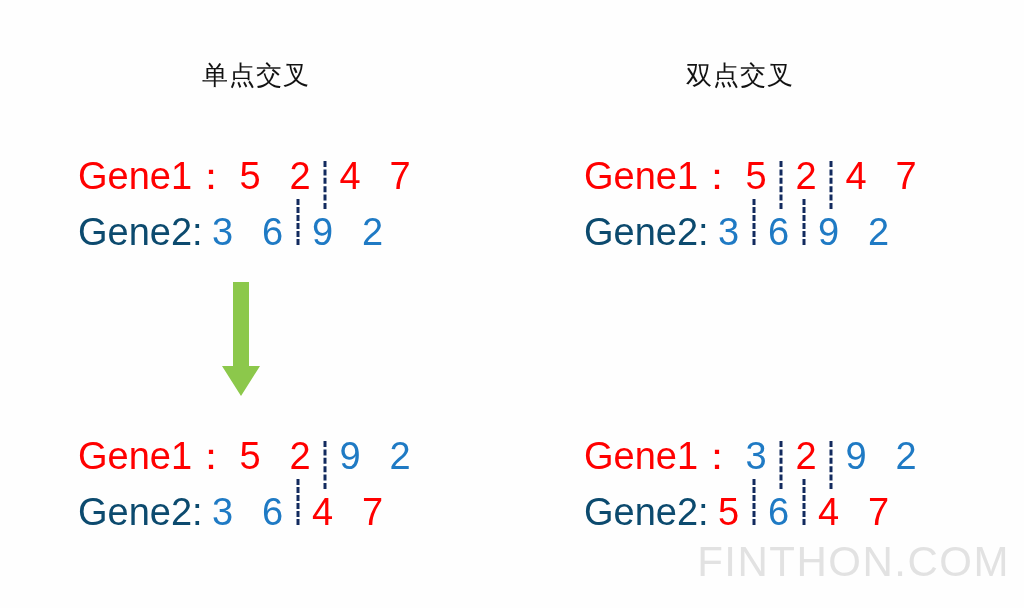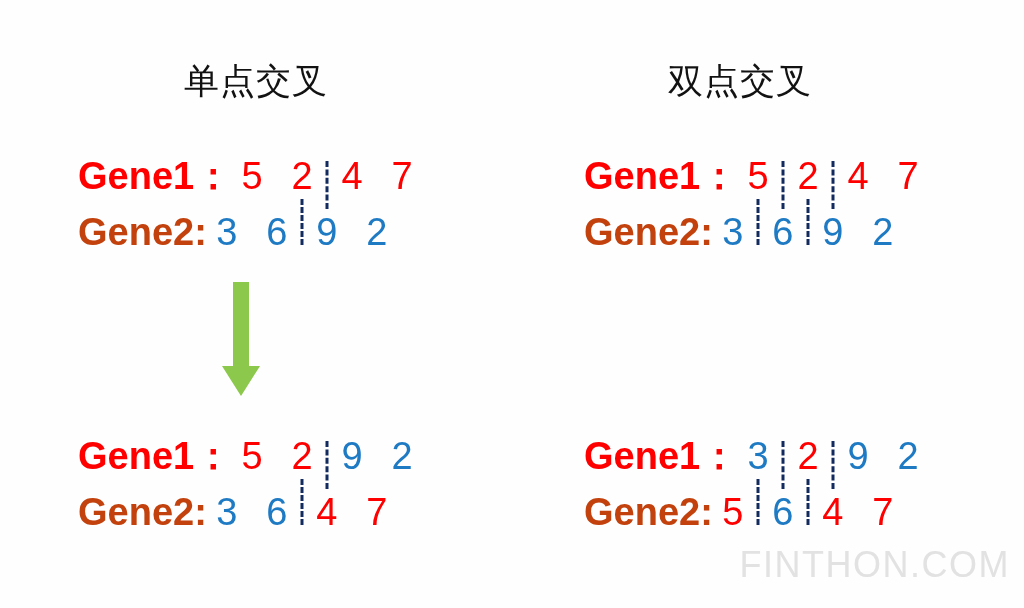--- a/index.html
+++ b/index.html
@@ -32,21 +32,21 @@
   .panel.right { left: 484px; }
 
   
   .panel-title {
     position: absolute;
     top: 58px;
     left: 0;
     width: 512px;
     text-align: center;
     font-family: "DejaVu Sans", "Liberation Sans", sans-serif;
-    font-size: 35px;
+    font-size: 26px;
     font-weight: 400;
     letter-spacing: 1px;
     color: #121212;
     white-space: nowrap;
   }
 
   
   .gene-block {
     position: absolute;
     left: 0;
@@ -58,26 +58,26 @@
   .gene-row {
     position: relative;
     height: 56px;
     display: flex;
     align-items: center;
     white-space: nowrap;
   }
 
   .gene-label {
     font-size: 38px;
-    font-weight: 700;
+    font-weight: 400;
     letter-spacing: 0px;
     line-height: 1;
   }
   .gene-label.red  { color: #ff0000; }
-  .gene-label.blue { color: #c2410c; }
+  .gene-label.blue { color: #0c4a6e; }
 
   
   .chrom {
     display: flex;
     align-items: center;
     position: relative;
   }
   .cell {
     width: 40px;
     text-align: center;
@@ -117,21 +117,21 @@
     height: 114px;
   }
   .arrow.left-arrow  { left: 222px; }
   .arrow svg { display: block; width: 100%; height: 100%; }
 
   
   .watermark {
     position: absolute;
     right: 14px;
     bottom: 22px;
-    font-size: 36px;
+    font-size: 42px;
     font-weight: 400;
     letter-spacing: 1.5px;
     color: #e2e2e2;
     user-select: none;
     white-space: nowrap;
   }
 </style>
 </head>
 <body>
 

